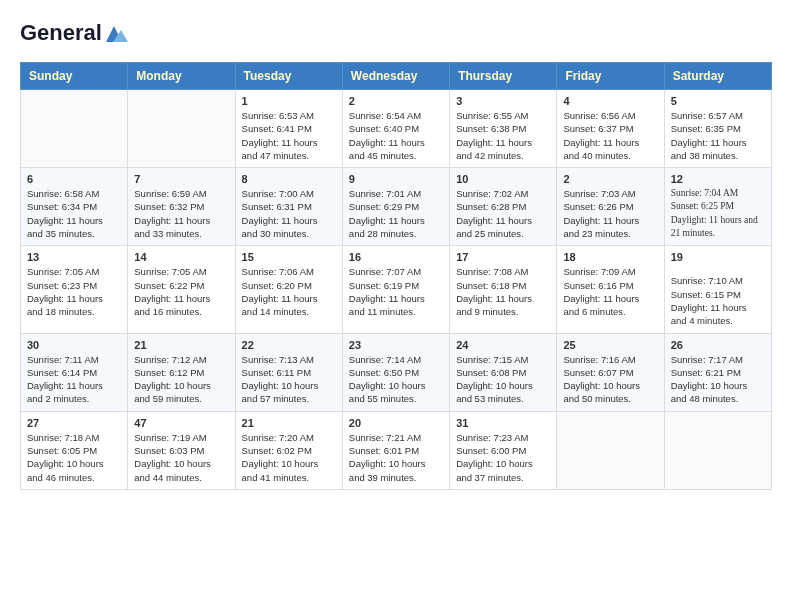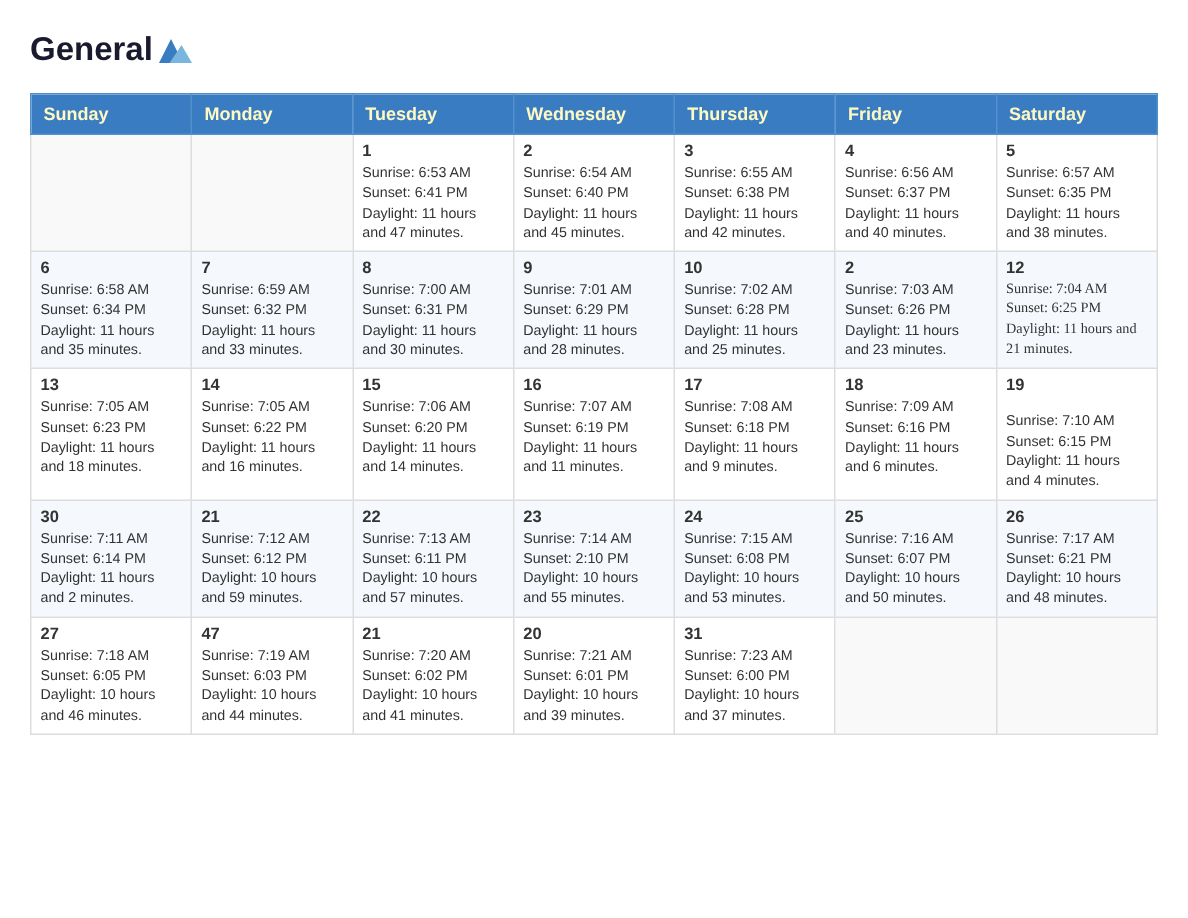--- a/index.html
+++ b/index.html
@@ -248,21 +248,21 @@
         </td>
         <td>
           <span class="day-num">22</span>
           <div class="day-info" style="white-space: pre-line;">Sunrise: 7:13 AM
 Sunset: 6:11 PM
 Daylight: 10 hours and 57 minutes.</div>
         </td>
         <td>
           <span class="day-num">23</span>
           <div class="day-info" style="white-space: pre-line;">Sunrise: 7:14 AM
-Sunset: 2:10 PM
+Sunset: 6:50 PM
 Daylight: 10 hours and 55 minutes.</div>
         </td>
         <td>
           <span class="day-num">24</span>
           <div class="day-info" style="white-space: pre-line;">Sunrise: 7:15 AM
 Sunset: 6:08 PM
 Daylight: 10 hours and 53 minutes.</div>
         </td>
         <td>
           <span class="day-num">25</span>

